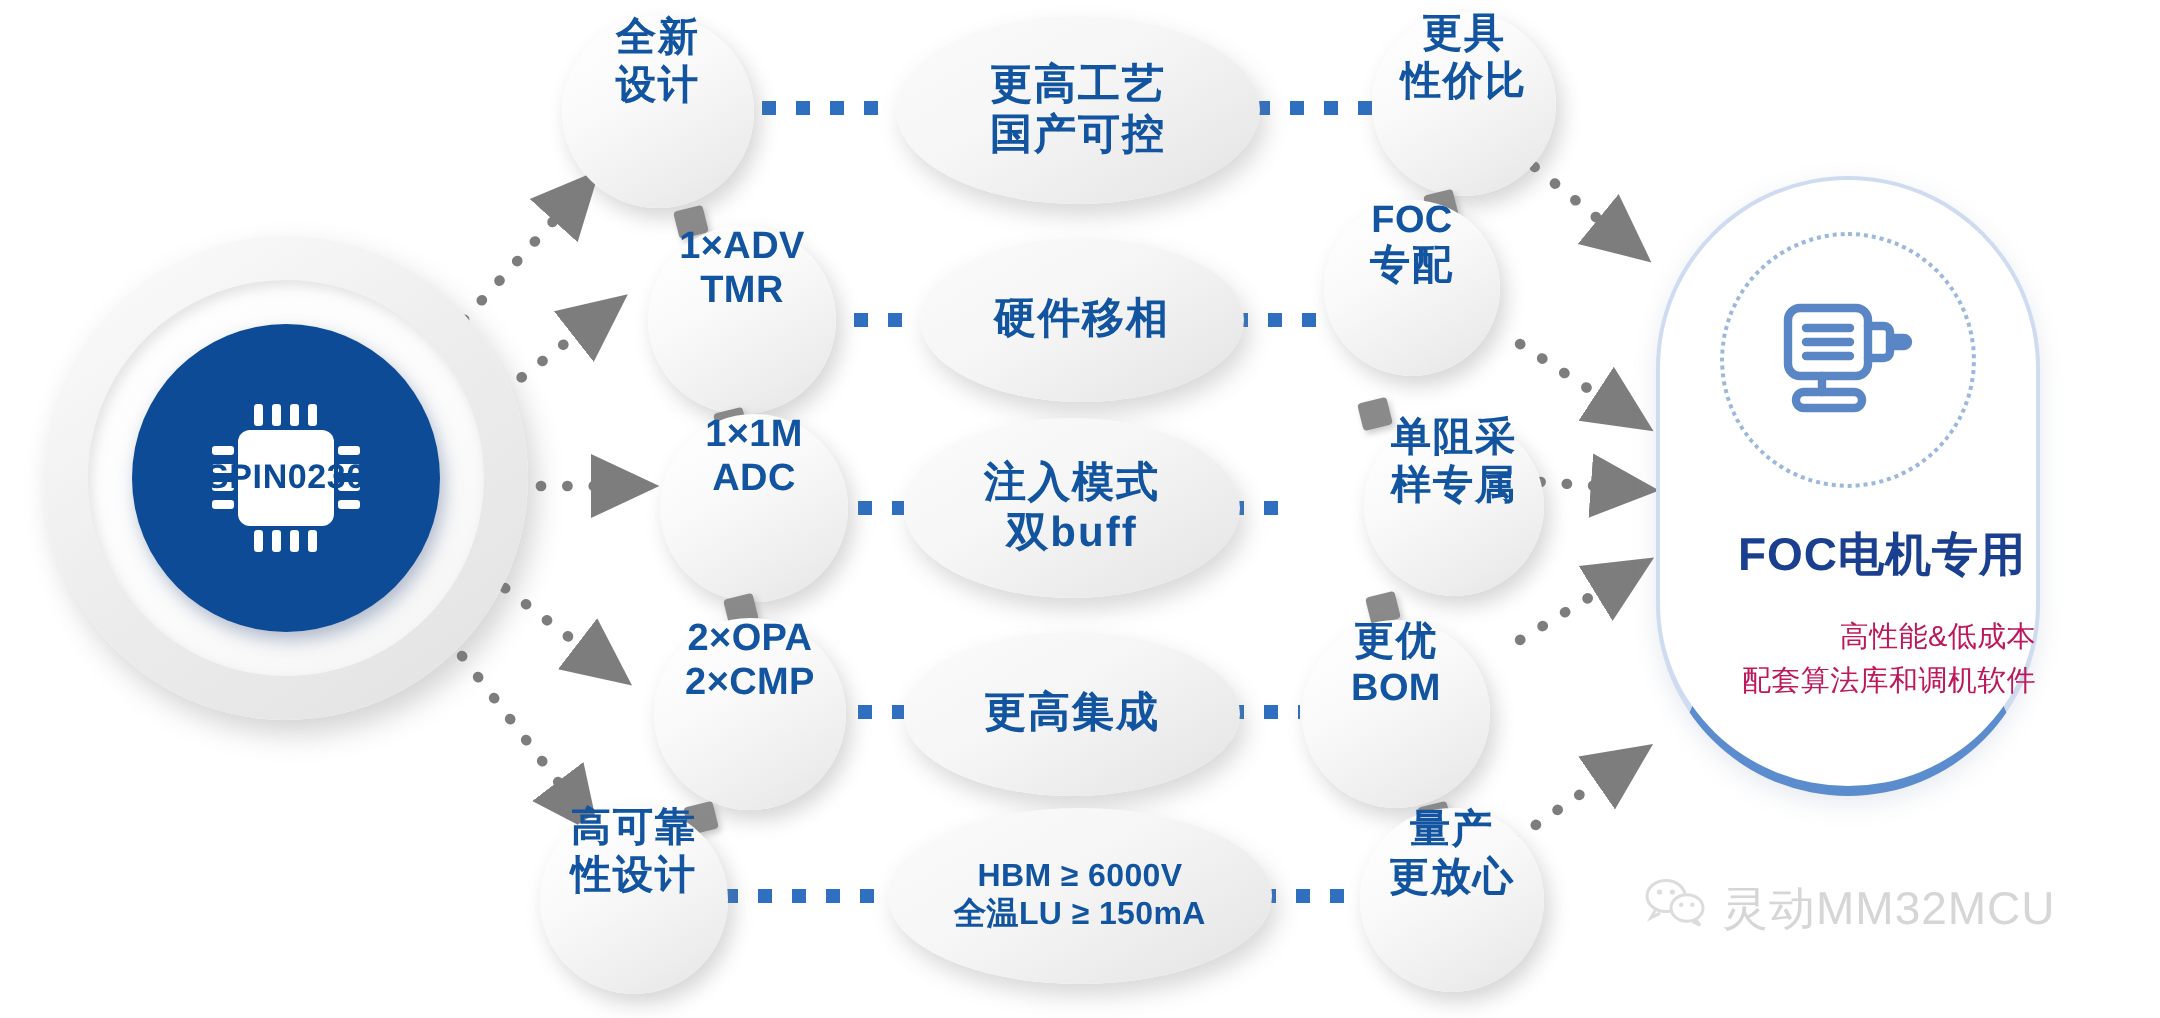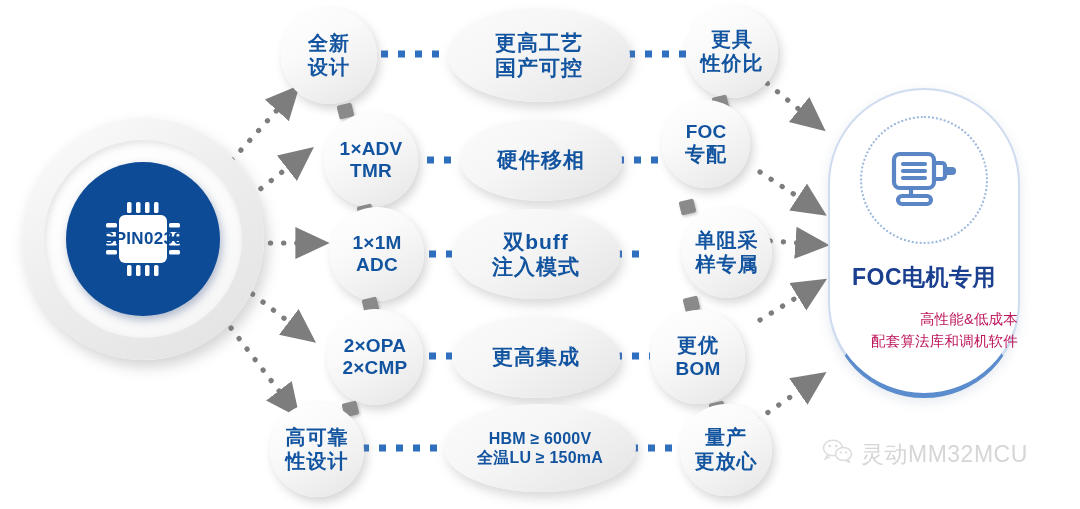--- a/index.html
+++ b/index.html
@@ -85,21 +85,21 @@
     z-index: 3;
     pointer-events: none;
   }
   
   .node {
     position: absolute;
     border-radius: 50%;
     background: linear-gradient(150deg, #ffffff 0%, #fafafa 38%, #ededed 78%, #e4e4e4 100%);
     box-shadow: 3px 5px 10px rgba(130,130,130,0.33);
     display: flex;
-    align-items: center;
+    align-items: flex-start;
     justify-content: center;
     text-align: center;
     color: #12549f;
     font-weight: bold;
     line-height: 1.18;
   }
   .node-cn { font-size: 20px; letter-spacing: 1px; }
   .node-en { font-size: 19px; letter-spacing: 0.2px; }
   .node-txt { display: block; }
   
@@ -158,20 +158,21 @@
   .panel-title {
     position: absolute;
     left: 0;
     top: 172px;
     width: 100%;
     text-align: center;
     color: #1b3f8f;
     font-weight: bold;
     font-size: 23px;
     letter-spacing: 0.5px;
+    padding-left: 17px;
   }
   .panel-sub {
     position: absolute;
     left: 0;
     top: 218px;
     width: 100%;
     text-align: right;
     color: #be185d;
     font-weight: normal;
     font-size: 14.5px;
@@ -318,22 +319,22 @@
   </div>
 
   <div class="pill pill-cn" style="left:460px; top:119px; width:162px; height:82px;">
     <div>
       <span class="node-txt">硬件移相</span>
     </div>
   </div>
 
   <div class="pill pill-cn" style="left:452px; top:209px; width:168px; height:90px;">
     <div>
+      <span class="node-txt">注入模式</span>
       <span class="node-txt">双buff</span>
-      <span class="node-txt">注入模式</span>
     </div>
   </div>
 
   <div class="pill pill-cn" style="left:452px; top:316px; width:168px; height:82px;">
     <div>
       <span class="node-txt">更高集成</span>
     </div>
   </div>
 
   <div class="pill pill-sm" style="left:444px; top:404px; width:192px; height:88px;">

